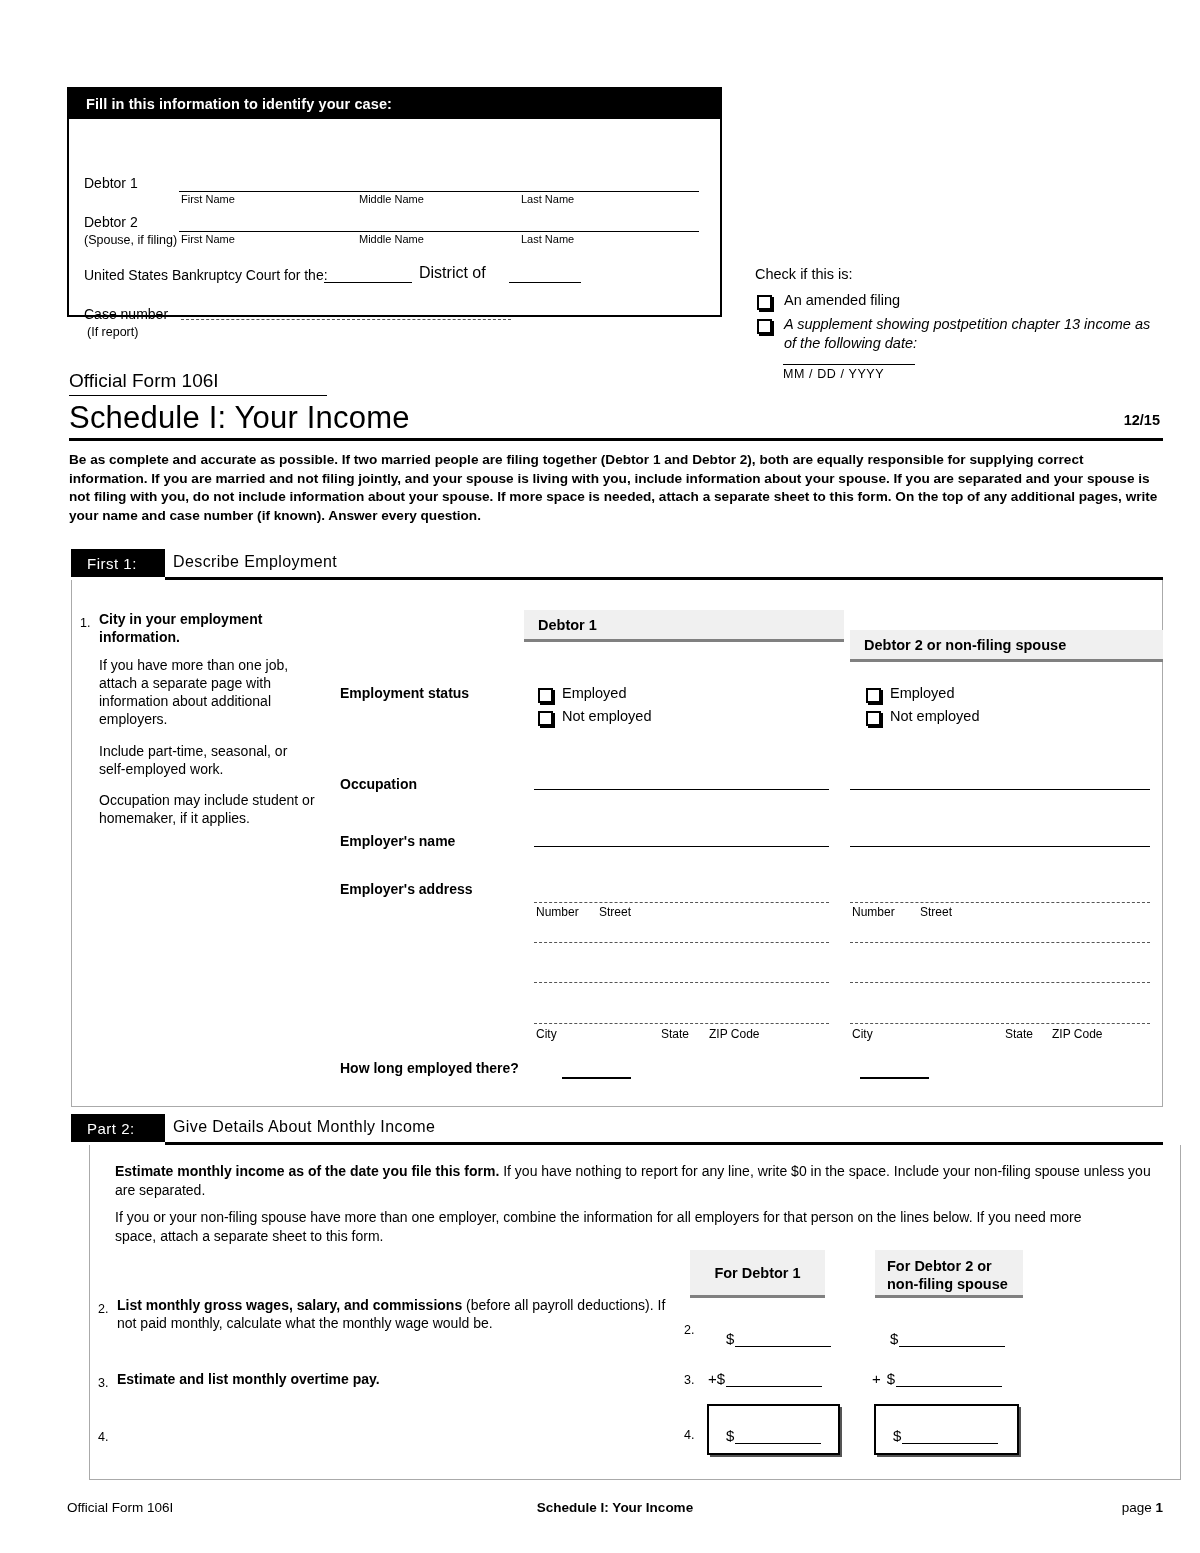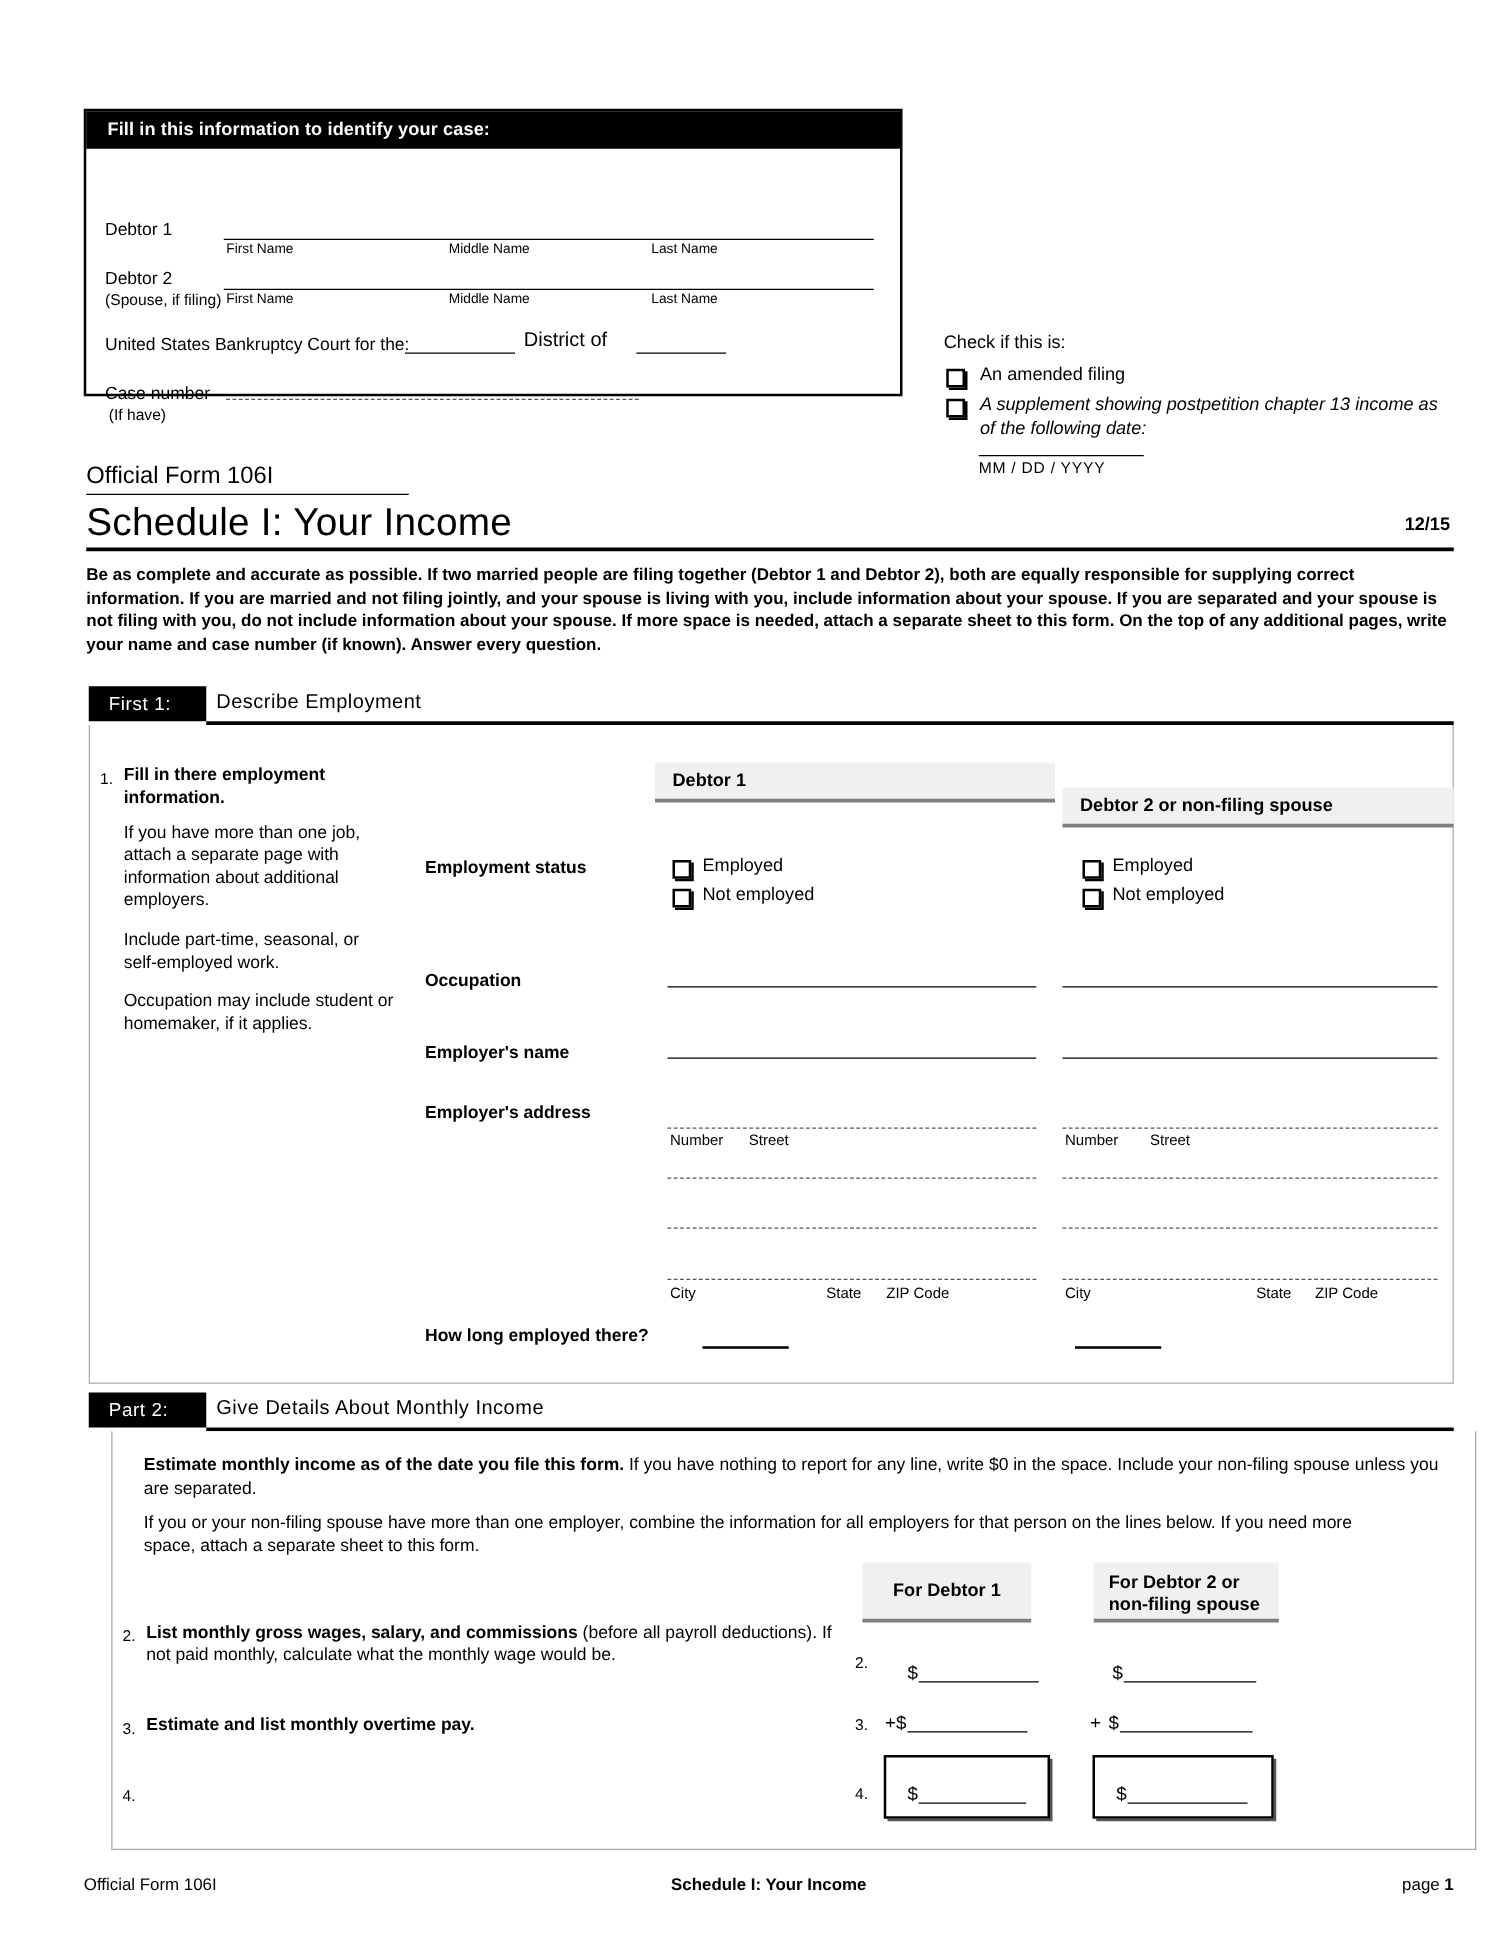--- a/index.html
+++ b/index.html
@@ -300,21 +300,21 @@
     <div class="sub-label" style="left:112px; top:114px;">First Name</div>
     <div class="sub-label" style="left:290px; top:114px;">Middle Name</div>
     <div class="sub-label" style="left:452px; top:114px;">Last Name</div>
 
     <div class="row-label" style="left:15px; top:148px;">United States Bankruptcy Court for the:</div>
     <div class="fill-line" style="left:255px; top:163px; width:88px;"></div>
     <div class="row-label" style="left:350px; top:145px; font-size:16px;">District of</div>
     <div class="fill-line" style="left:440px; top:163px; width:72px;"></div>
 
     <div class="row-label" style="left:15px; top:187px;">Case number</div>
-    <div class="sub-label" style="left:18px; top:206px; font-size:12.5px;">(If have)</div>
+    <div class="sub-label" style="left:18px; top:206px; font-size:12.5px;">(If report)</div>
     <div class="fill-line dotted" style="left:112px; top:200px; width:330px;"></div>
   </div>
 </div>
 
 <div class="check-block">
   <div class="cb-title">Check if this is:</div>
 
   <div class="cb-line">
     <span class="checkbox"></span>
     <span class="cb-text">An amended filing</span>
@@ -340,21 +340,21 @@
   <div class="part-name">Describe Employment</div>
   <div class="part-rule"></div>
 </div>
 
 <div class="panel" style="top:580px; height:527px;">
 
   <div class="col-head" style="left:452px; top:30px; width:320px; height:32px;">Debtor 1</div>
   <div class="col-head" style="left:778px; top:30px; width:313px; height:32px;margin-top:20px;">Debtor 2 or non-filing spouse</div>
 
   <div class="q-num" style="left:8px; top:36px;">1.</div>
-  <div class="q-bold" style="left:27px; top:31px; width:195px;">Fill in there employment information.</div>
+  <div class="q-bold" style="left:27px; top:31px; width:195px;">City in your employment information.</div>
   <div class="q-text" style="left:27px; top:77px; width:215px;">If you have more than one job, attach a separate page with information about additional employers.</div>
   <div class="q-text" style="left:27px; top:163px; width:215px;">Include part-time, seasonal, or self-employed work.</div>
   <div class="q-text" style="left:27px; top:212px; width:228px;">Occupation may include student or homemaker, if it applies.</div>
 
   <div class="field-label" style="left:268px; top:105px;">Employment status</div>
 
   <div class="opt-row" style="left:466px; top:105px;">
     <div class="opt-item">
       <span class="checkbox"></span>
       <span>Employed</span>

